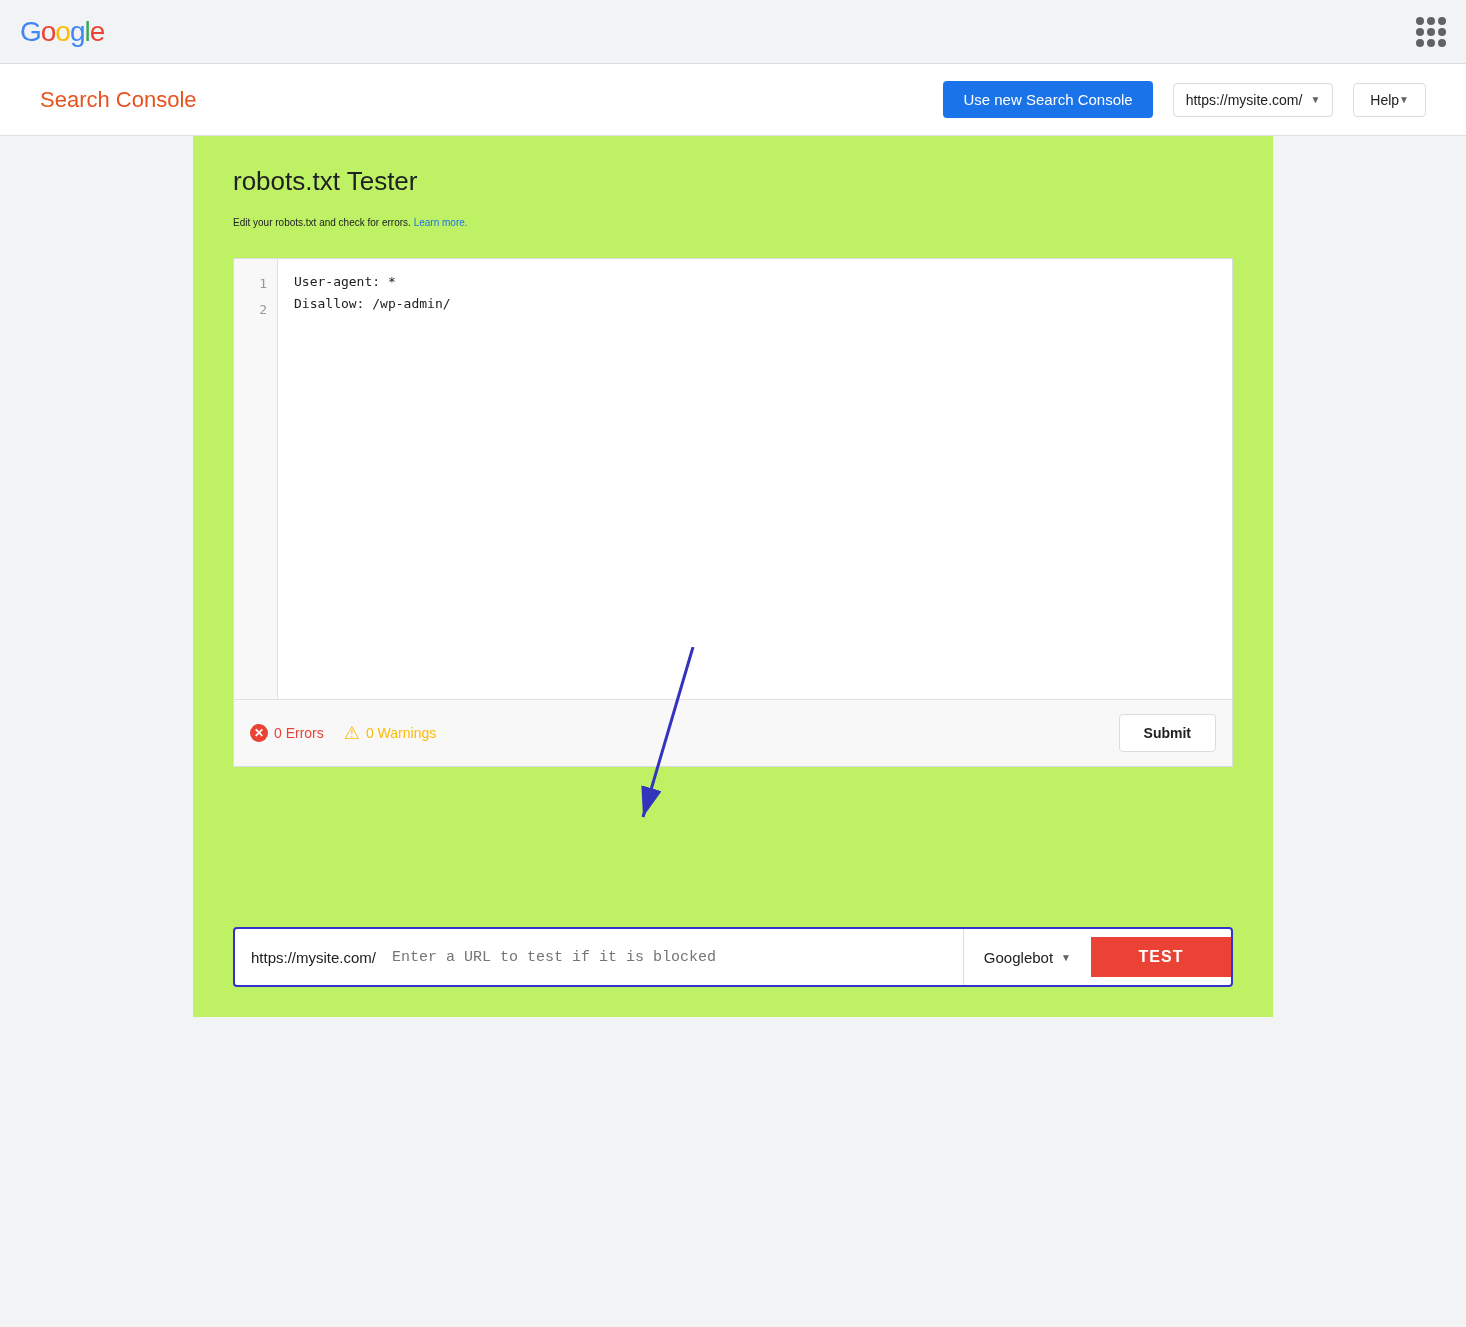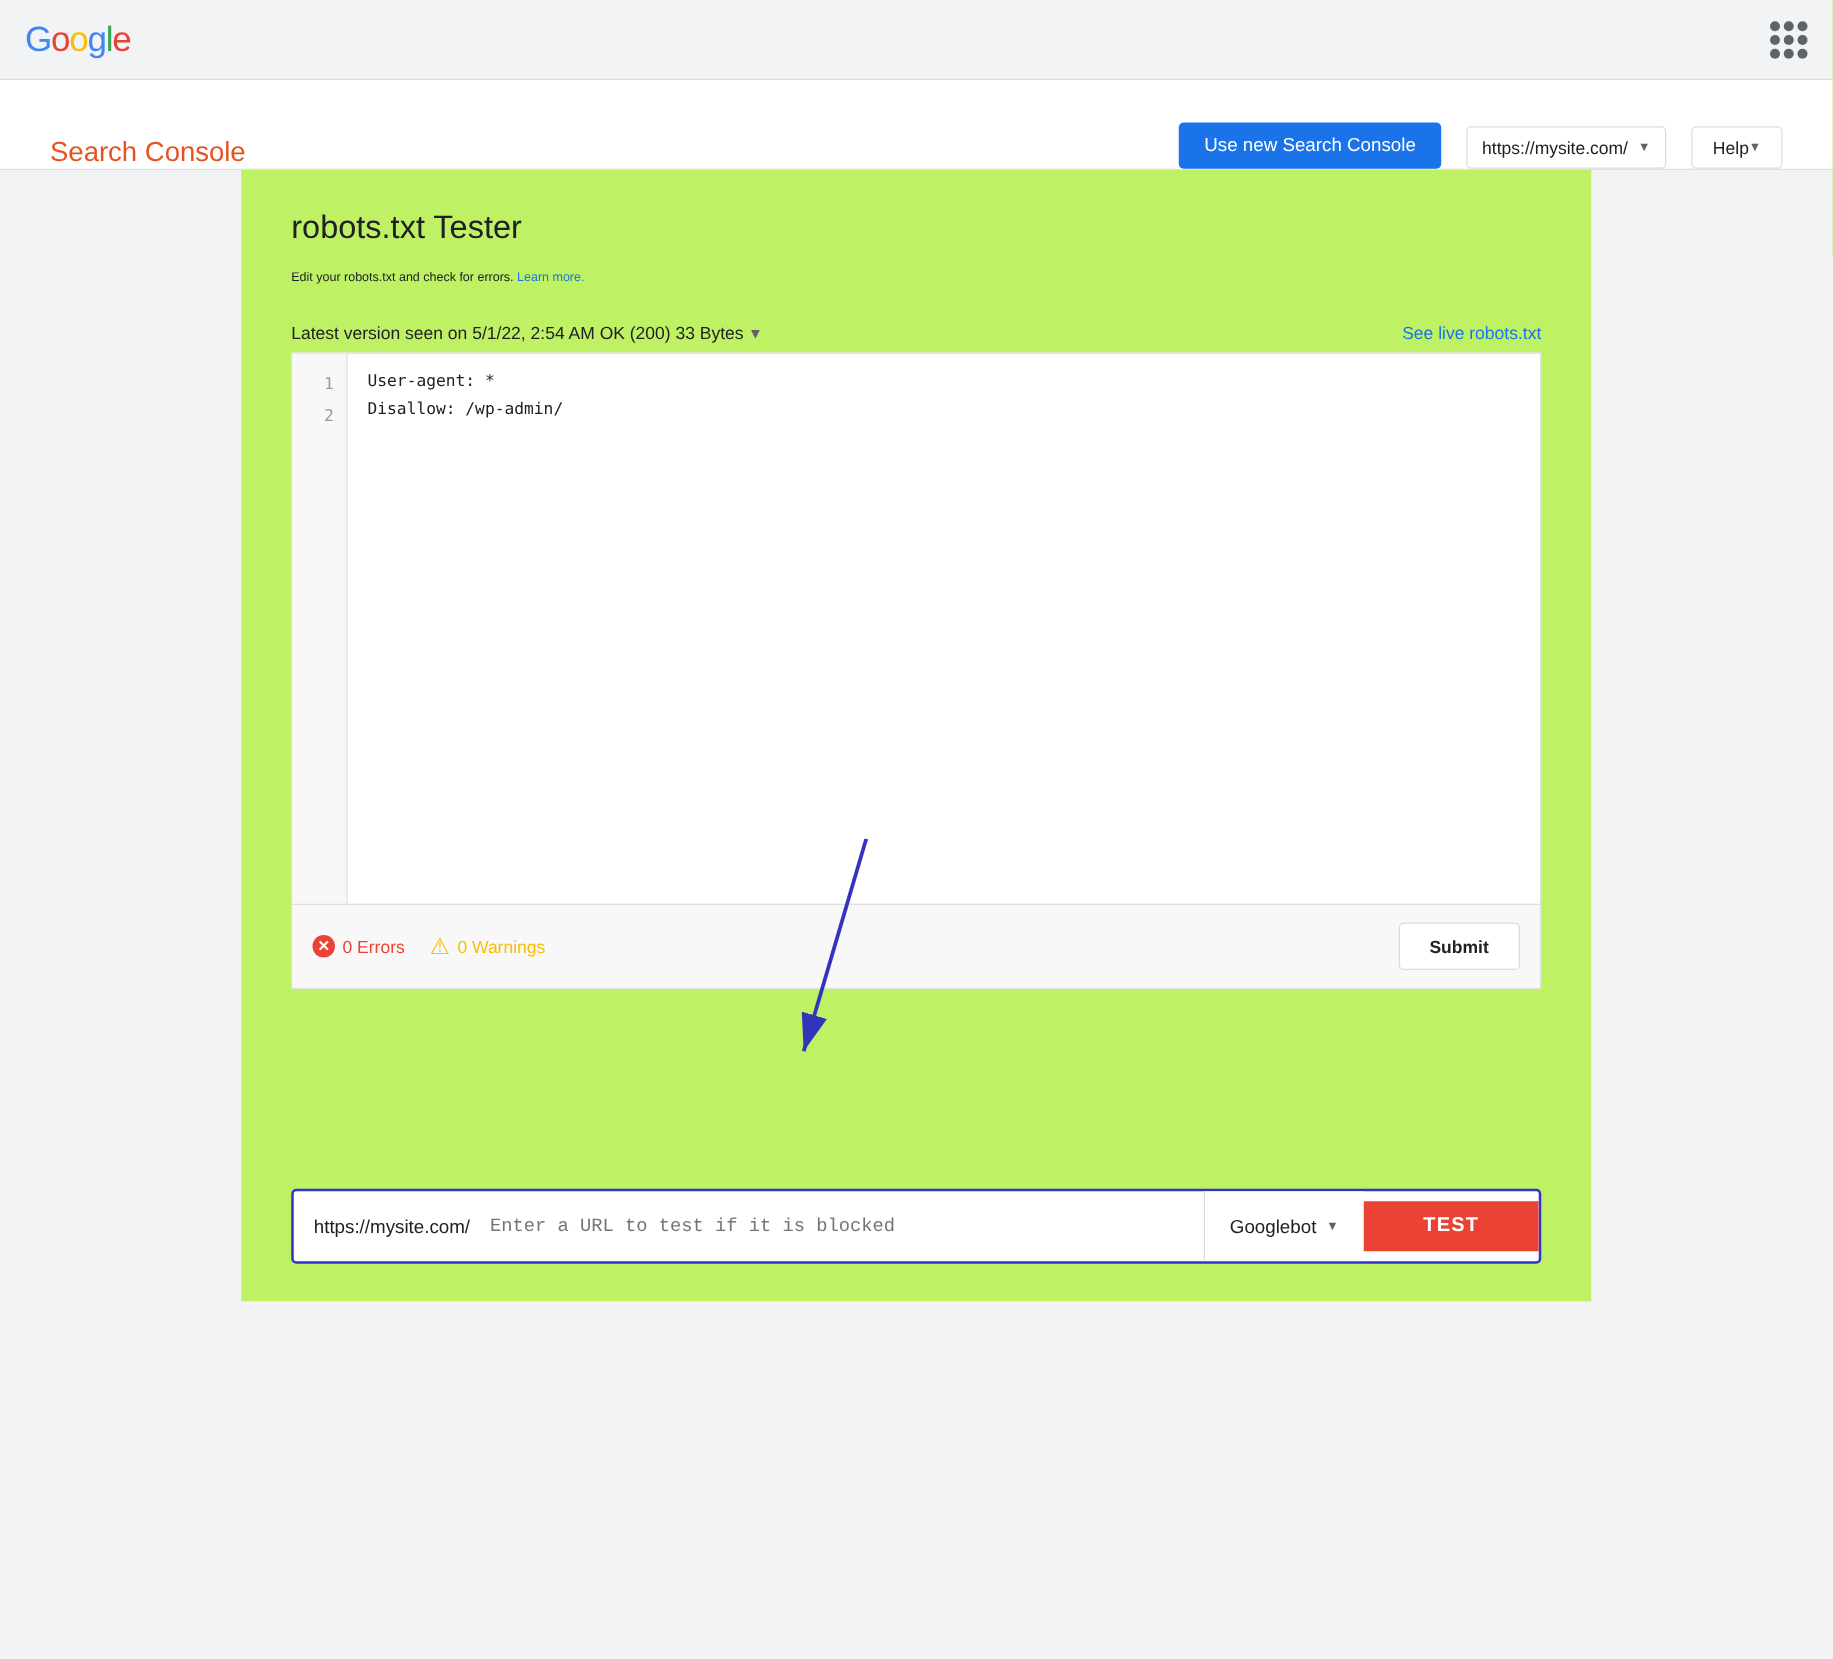--- a/index.html
+++ b/index.html
@@ -38,21 +38,21 @@
       height: 8px;
       background: #5f6368;
       border-radius: 50%;
     }
 
     
     .header-bar {
       background: white;
       height: 72px;
       display: flex;
-      align-items: flex-end;
+      align-items: center;
       padding: 0 40px;
       border-bottom: 1px solid #e0e0e0;
       gap: 20px;
     }
     .search-console-title {
       color: #e8521e;
       font-size: 22px;
       font-weight: 400;
       margin-right: auto;
     }
@@ -328,27 +328,20 @@
 <div class="content-wrapper">
   <div class="section-padding">
 
     <h1 class="page-title">robots.txt Tester</h1>
 
     <p class="description">
       <span>Edit your robots.txt and check for errors.</span>
       <a href="#" class="learn-more">Learn more.</a>
     </p>
 
-    <div class="version-bar">
-      <div class="version-text">
-        <span>Latest version seen on 5/1/22, 2:54 AM OK (200) 33 Bytes</span>
-        <span style="cursor:pointer; color:#5f6368;">▾</span>
-      </div>
-      <a href="#" class="see-live-link">See live robots.txt</a>
-    </div>
 
     <div class="code-editor">
       <div class="code-area">
         <div class="line-numbers">
           <div class="line-num">1</div>
           <div class="line-num">2</div>
         </div>
         <div class="code-content">
           <div class="code-line">User-agent: *</div>
           <div class="code-line">Disallow: /wp-admin/</div>

